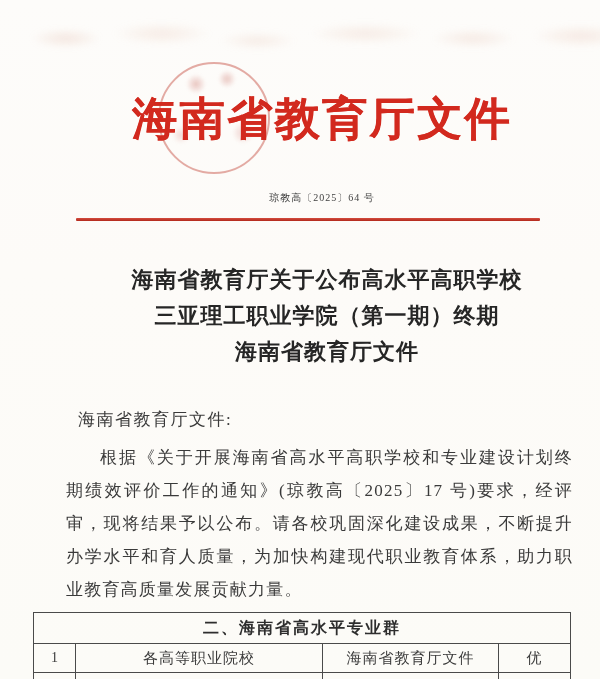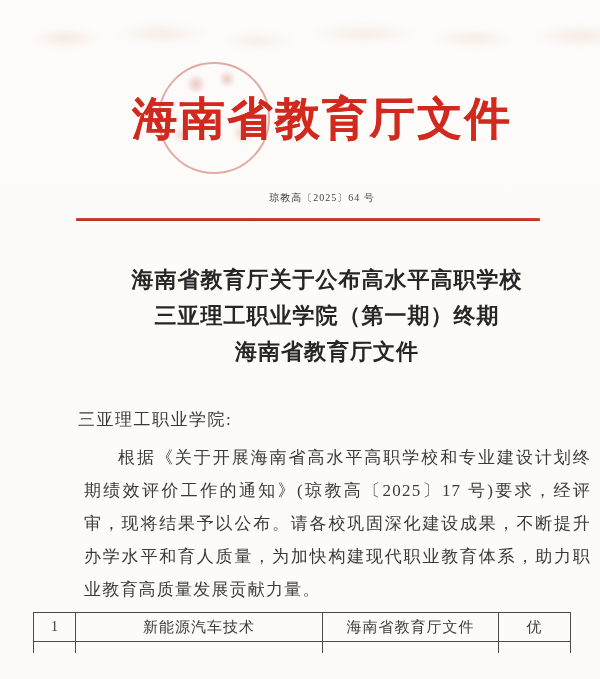--- a/index.html
+++ b/index.html
@@ -67,21 +67,21 @@
     text-align:center;
     font-size:22px;line-height:36px;
     font-weight:bold;color:#262626;
     letter-spacing:1px;
   }
   .salutation{
     position:absolute;left:78px;top:408px;
     font-size:17px;letter-spacing:1.5px;color:#3a3a3a;
   }
   .paragraph{
-    position:absolute;left:84px;top:441px;width:507px;
+    position:absolute;left:66px;top:441px;width:507px;
     font-size:17px;line-height:33px;letter-spacing:1.2px;
     text-align:justify;text-justify:inter-character;
     text-indent:2em;color:#3a3a3a;
   }
   table.result-table{
     position:absolute;left:33px;top:612px;
     width:537px;
     border-collapse:collapse;table-layout:fixed;
     font-family:"Liberation Serif","DejaVu Serif",serif;
     color:#3b3b3b;
@@ -117,35 +117,38 @@
   <div class="doc-number">琼教高〔2025〕64 号</div>
 
   <div class="red-line"></div>
 
   <div class="doc-title">
     <div>海南省教育厅关于公布高水平高职学校</div>
     <div>三亚理工职业学院（第一期）终期</div>
     <div>海南省教育厅文件</div>
   </div>
 
-  <div class="salutation">三亚理工职业学院:</div>
+  <div class="salutation">海南省教育厅文件:</div>
 
   <div class="paragraph">根据《关于开展海南省高水平高职学校和专业建设计划终期绩效评价工作的通知》(琼教高〔2025〕17 号)要求，经评审，现将结果予以公布。请各校巩固深化建设成果，不断提升办学水平和育人质量，为加快构建现代职业教育体系，助力职业教育高质量发展贡献力量。</div>
 
   <table class="result-table">
     <colgroup>
       <col style="width:42px">
       <col style="width:247px">
       <col style="width:176px">
       <col style="width:72px">
     </colgroup>
     <tbody>
+      <tr>
+        <td colspan="4" class="section-header">二、海南省高水平专业群</td>
+      </tr>
       <tr class="data-row">
         <td class="idx">1</td>
-        <td>新能源汽车技术</td>
+        <td>各高等职业院校</td>
         <td>海南省教育厅文件</td>
         <td>优</td>
       </tr>
       <tr class="partial-row">
         <td></td>
         <td></td>
         <td></td>
         <td></td>
       </tr>
     </tbody>

